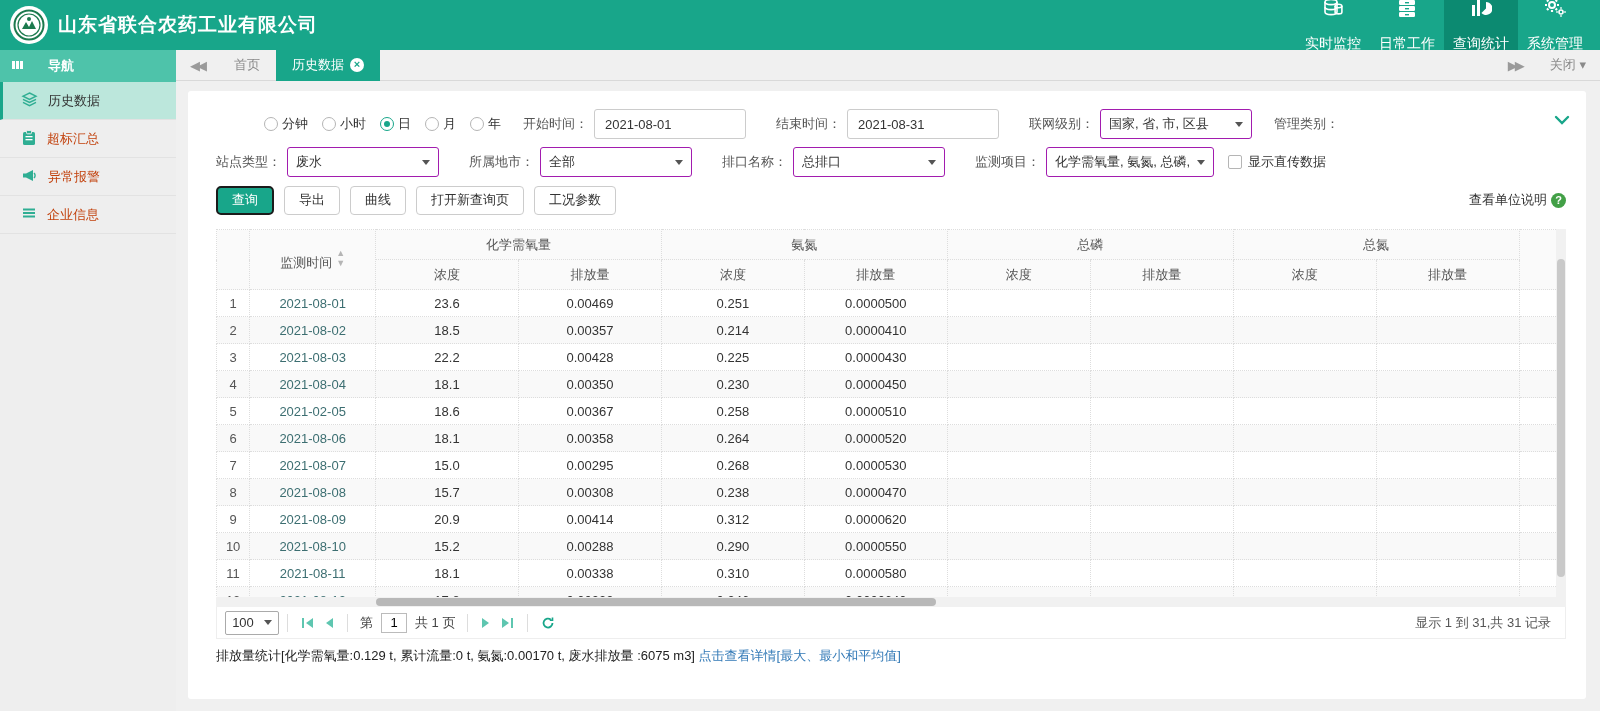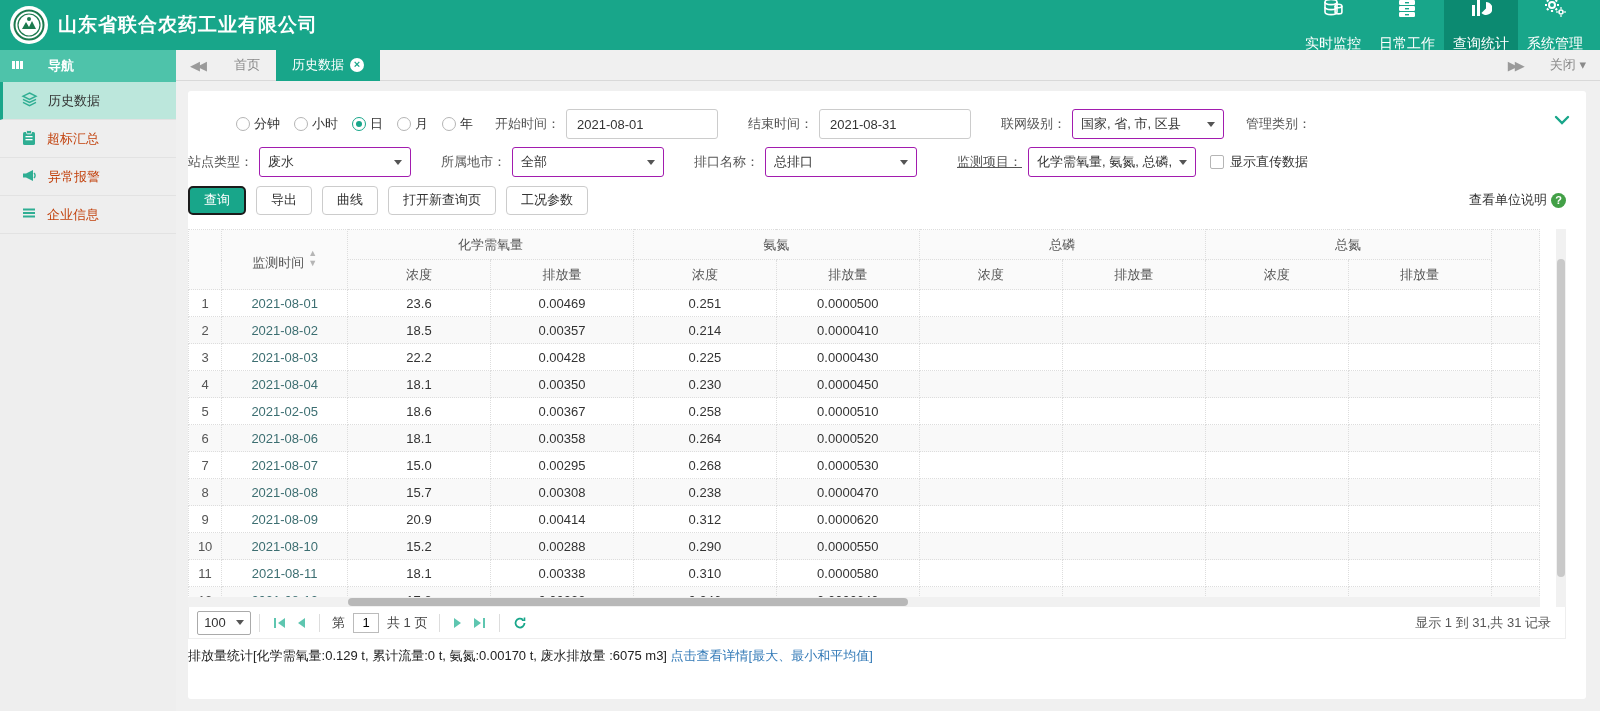--- a/index.html
+++ b/index.html
@@ -33,21 +33,21 @@
   .tabbar{height:31px;background:#f0f0f0;border-bottom:1px solid #d9d9d9;display:flex;align-items:center;}
   .tab-scroll-left,.tab-scroll-right{color:#9a9a9a;font-size:13px;padding:0 14px;cursor:pointer;letter-spacing:-3px;}
   .tab{padding:0 16px;height:31px;display:flex;align-items:center;color:#8a8a8a;cursor:pointer;font-size:13px;}
   .tab.active{background:var(--accent);color:#fff;gap:6px;}
   .tab-close{width:14px;height:14px;border-radius:50%;background:#fff;color:var(--accent);font-size:11px;line-height:13px;text-align:center;font-weight:bold;cursor:pointer;}
   .tabbar-right{margin-left:auto;display:flex;align-items:center;color:#9a9a9a;padding-right:14px;gap:14px;}
   .close-menu{cursor:pointer;font-size:13px;color:#8a8a8a;}
 
   
   .content{flex:1;padding:10px 14px 12px 12px;}
-  .panel{background:#fff;border-radius:3px;height:100%;padding:16px 20px 8px 0;position:relative;}
+  .panel{background:#fff;border-radius:3px;height:100%;padding:16px 20px 8px 28px;position:relative;}
 
   .filter-row{display:flex;align-items:center;height:34px;margin-bottom:4px;}
   .f-label{color:#555;margin:0 6px 0 22px;white-space:nowrap;}
   .f-input{width:152px;height:30px;border:1px solid #ccc;border-radius:3px;padding:0 10px;font-size:13px;color:#333;font-family:inherit;}
   .f-select{width:152px;height:30px;border:1px solid #a21caf;border-radius:3px;display:flex;align-items:center;padding:0 8px;cursor:pointer;background:#fff;}
   .f-select .sel-text{flex:1;white-space:nowrap;overflow:hidden;color:#333;}
   .sel-arrow{width:0;height:0;border-left:4px solid transparent;border-right:4px solid transparent;border-top:5px solid #555;margin-left:4px;flex:0 0 auto;}
   .radio-group{display:flex;align-items:center;gap:14px;margin-left:48px;}
   .radio-item{display:flex;align-items:center;gap:4px;cursor:pointer;color:#333;}
   .radio{width:14px;height:14px;border:1px solid #b5b5b5;border-radius:50%;background:#fff;position:relative;}
@@ -296,21 +296,21 @@
           <span class="f-label" style="margin-left:30px;">所属地市：</span>
           <div class="f-select">
             <span class="sel-text">全部</span>
             <span class="sel-arrow"></span>
           </div>
           <span class="f-label" style="margin-left:30px;">排口名称：</span>
           <div class="f-select">
             <span class="sel-text">总排口</span>
             <span class="sel-arrow"></span>
           </div>
-          <span class="f-label" style="margin-left:40px;text-decoration:underline;">监测项目：</span>
+          <span class="f-label" style="margin-left:30px;">监测项目：</span>
           <div class="f-select" style="width:168px;">
             <span class="sel-text">化学需氧量, 氨氮, 总磷, 总</span>
             <span class="sel-arrow"></span>
           </div>
           <span class="checkbox"></span>
           <span>显示直传数据</span>
         </div>
 
         <div class="toolbar">
           <button class="btn primary">查询</button>

